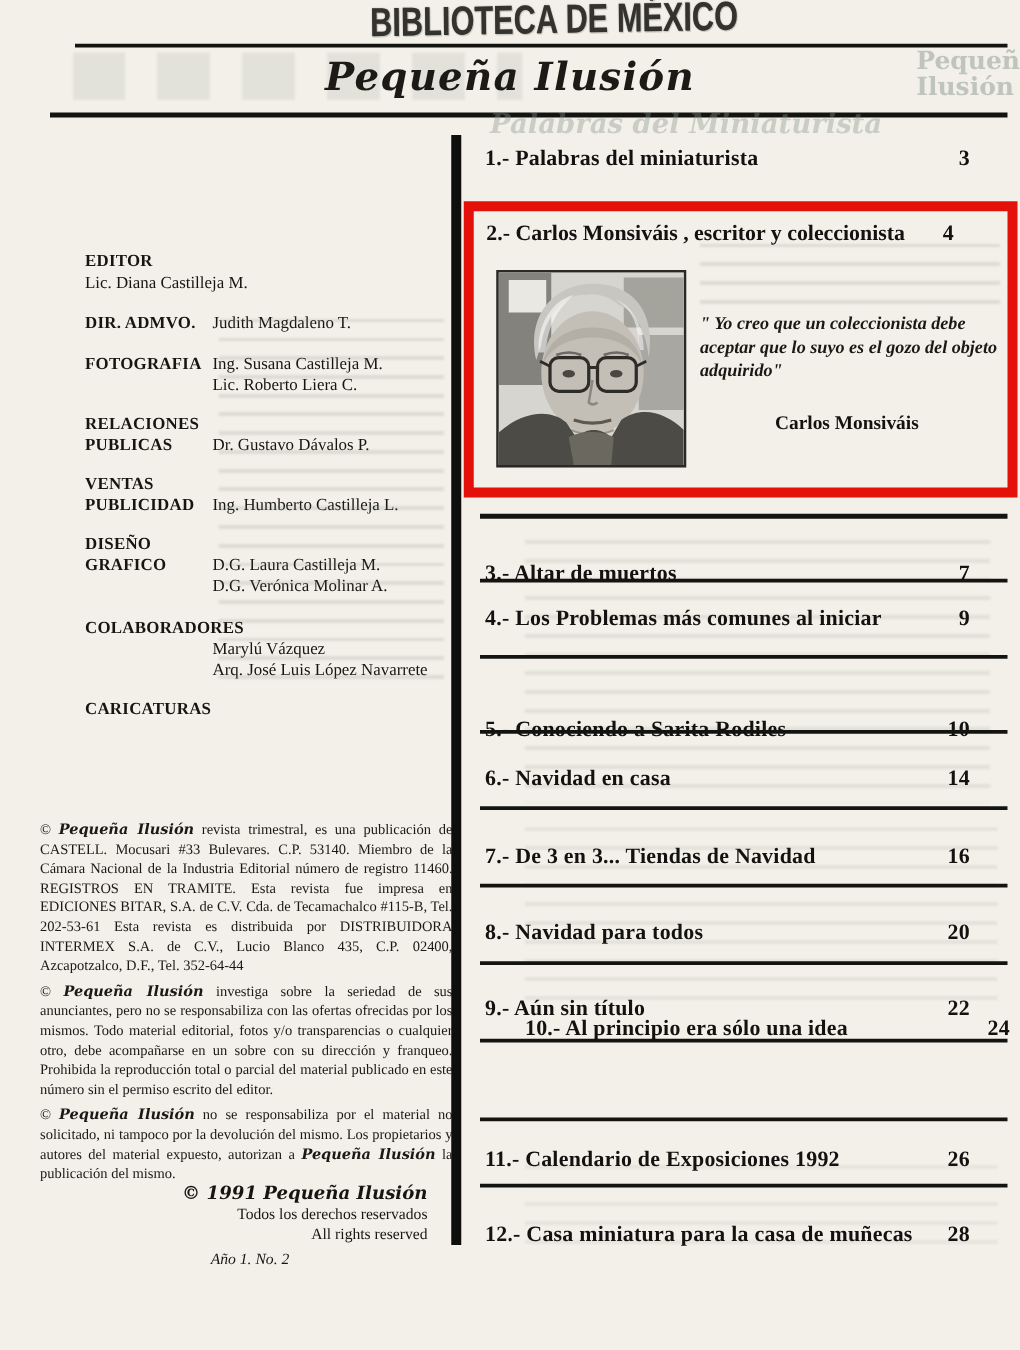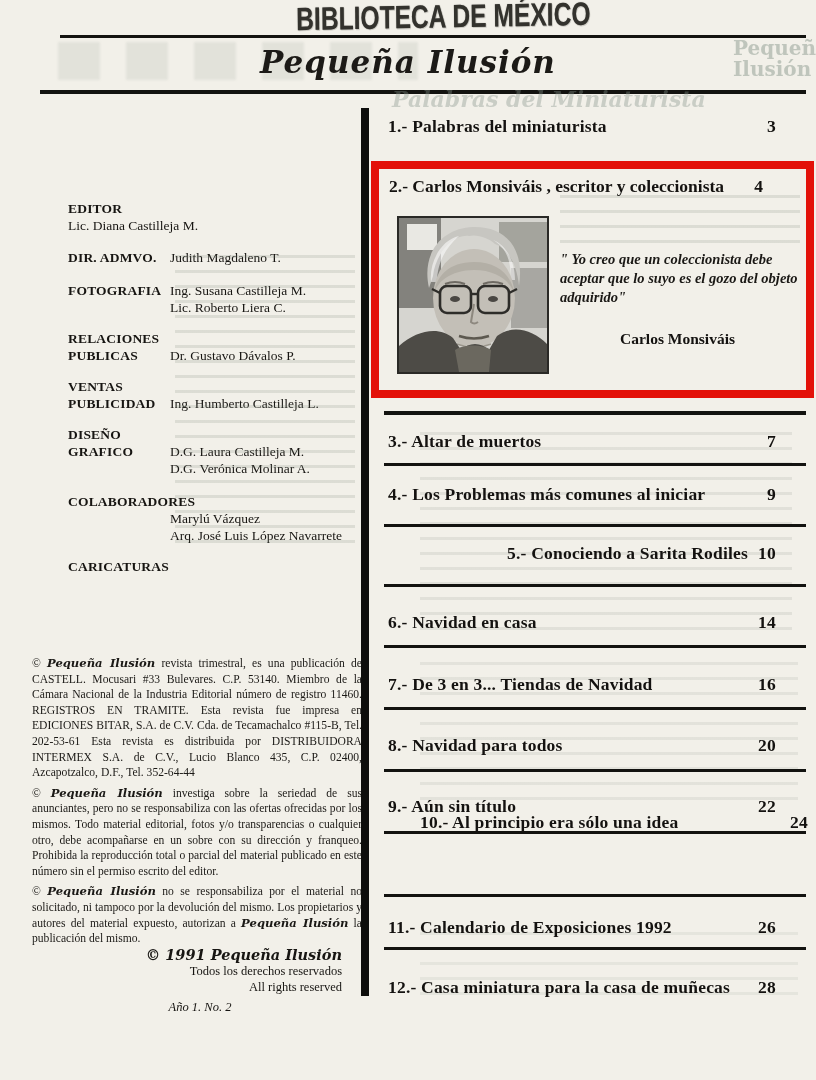--- a/index.html
+++ b/index.html
@@ -260,33 +260,33 @@
   <div class="quote">" Yo creo que un coleccionista debe aceptar que lo suyo es el gozo del objeto adquirido"</div>
   <div class="attribution">Carlos Monsiváis</div>
 
   <div class="ghost-lines" style="left:560px;top:195px;width:240px;height:52px;"></div>
   <div class="ghost-lines" style="left:420px;top:432px;width:372px;height:210px;opacity:.8;"></div>
   <div class="ghost-lines" style="left:420px;top:662px;width:378px;height:140px;opacity:.7;"></div>
   <div class="ghost-lines" style="left:420px;top:932px;width:378px;height:70px;opacity:.6;"></div>
 
   <div class="toc-rule" style="top:411px;height:4px;"></div>
 
-  <div class="toc-row" style="top:431px;">
+  <div class="toc-row" style="top:448px;">
     <span class="toc-title">3.- Altar de muertos</span>
     <span class="toc-page">7</span>
   </div>
   <div class="toc-rule" style="top:463px;"></div>
 
   <div class="toc-row" style="top:484px;">
     <span class="toc-title">4.- Los Problemas más comunes al iniciar</span>
     <span class="toc-page">9</span>
   </div>
   <div class="toc-rule" style="top:524px;"></div>
 
-  <div class="toc-row" style="top:543px;text-align:right;">
+  <div class="toc-row" style="top:573px;">
     <span class="toc-title">5.- Conociendo a Sarita Rodiles</span>
     <span class="toc-page">10</span>
   </div>
   <div class="toc-rule" style="top:584px;"></div>
 
   <div class="toc-row" style="top:612px;">
     <span class="toc-title">6.- Navidad en casa</span>
     <span class="toc-page">14</span>
   </div>
   <div class="toc-rule" style="top:645px;"></div>

